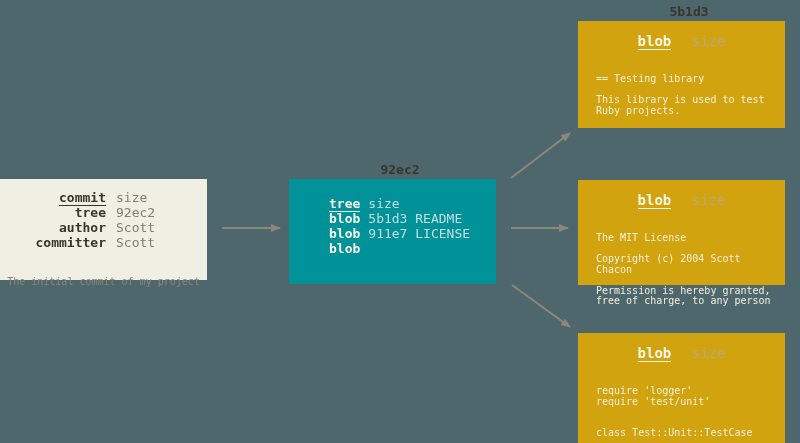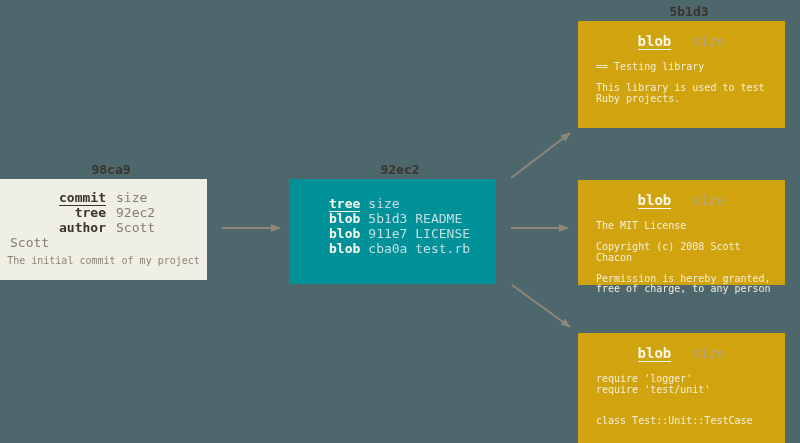--- a/index.html
+++ b/index.html
@@ -12,57 +12,57 @@
     position:absolute;width:222px;text-align:center;
     font-size:13px;font-weight:bold;color:#3a342a;line-height:16px;
   }
   .obj-box{position:absolute;width:207px;box-sizing:border-box;}
   
   .commit-box{left:0;top:179px;height:101px;background:#f0efe4;padding-top:11px;}
   .kv-row{display:flex;line-height:15px;font-size:13px;align-items:center;}
   .kv-key{width:106px;text-align:right;font-weight:bold;color:#3a342a;}
   .kv-val{margin-left:10px;color:#827d71;}
   .type-word{border-bottom:1.5px solid currentColor;}
-  .commit-msg{margin-top:5px;text-align:center;font-size:10px;color:#8b8578;}
+  .commit-msg{margin-top:26px;text-align:center;font-size:10px;color:#8b8578;}
   
   .tree-box{left:289px;top:179px;height:105px;background:#009199;padding:17px 0 0 40px;}
   .tree-row{display:flex;line-height:15px;font-size:13px;}
   .tree-type{font-weight:bold;color:#f8f8f1;}
   .tree-detail{margin-left:8px;color:#c5dfe0;}
   
   .blob-box{left:578px;background:#d1a30f;}
   .blob-header{padding-top:11px;text-align:center;font-size:14px;line-height:18px;}
   .blob-type{font-weight:bold;color:#fbf7ea;border-bottom:1.5px solid currentColor;}
   .blob-size{margin-left:12px;color:#b4a87d;}
   .blob-body{
-    margin-top:12px;padding:0 8px 0 18px;
+    margin-top:24px;padding:0 8px 0 18px;
     font-size:10px;line-height:10.5px;color:#f4efdc;white-space:pre-line;
   }
   .arrows{position:absolute;left:0;top:0;pointer-events:none;z-index:5;}
 </style>
 </head>
 <body>
 
 <div id="canvas">
 
-  <div class="hash-label" style="left:0;top:162px">98ca9</div>
   <div class="obj-box commit-box">
     <div class="kv-row">
       <span class="kv-key"><span class="type-word">commit</span></span>
       <span class="kv-val">size</span>
     </div>
     <div class="kv-row">
       <span class="kv-key">tree</span>
       <span class="kv-val">92ec2</span>
     </div>
     <div class="kv-row">
       <span class="kv-key">author</span>
       <span class="kv-val">Scott</span>
     </div>
     <div class="kv-row">
+      <span class="kv-key">committer</span>
       <span class="kv-val">Scott</span>
     </div>
     <div class="commit-msg">The initial commit of my project</div>
   </div>
 
   <div class="hash-label" style="left:289px;top:162px">92ec2</div>
   <div class="obj-box tree-box">
     <div class="tree-row">
       <span class="tree-type"><span class="type-word">tree</span></span>
       <span class="tree-detail">size</span>
@@ -70,21 +70,20 @@
     <div class="tree-row">
       <span class="tree-type">blob</span>
       <span class="tree-detail">5b1d3 README</span>
     </div>
     <div class="tree-row">
       <span class="tree-type">blob</span>
       <span class="tree-detail">911e7 LICENSE</span>
     </div>
     <div class="tree-row">
       <span class="tree-type">blob</span>
-      <span class="tree-detail">cba0a test.rb</span>
     </div>
   </div>
 
   <div class="hash-label" style="left:578px;top:4px">5b1d3</div>
   <div class="obj-box blob-box" style="top:21px;height:107px">
     <div class="blob-header">
       <span class="blob-type">blob</span>
       <span class="blob-size">size</span>
     </div>
     <div class="blob-body">== Testing library
@@ -93,21 +92,21 @@
 Ruby projects.</div>
   </div>
 
   <div class="obj-box blob-box" style="top:180px;height:105px">
     <div class="blob-header">
       <span class="blob-type">blob</span>
       <span class="blob-size">size</span>
     </div>
     <div class="blob-body">The MIT License
 
-Copyright (c) 2008 Scott Chacon
+Copyright (c) 2004 Scott Chacon
 
 Permission is hereby granted,
 free of charge, to any person</div>
   </div>
 
   <div class="obj-box blob-box" style="top:333px;height:110px">
     <div class="blob-header">
       <span class="blob-type">blob</span>
       <span class="blob-size">size</span>
     </div>

